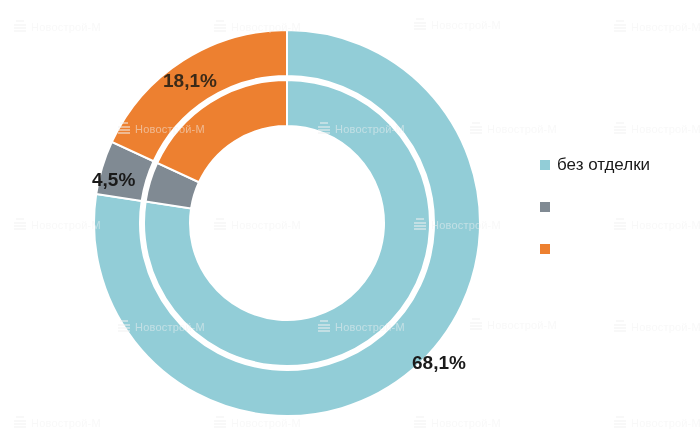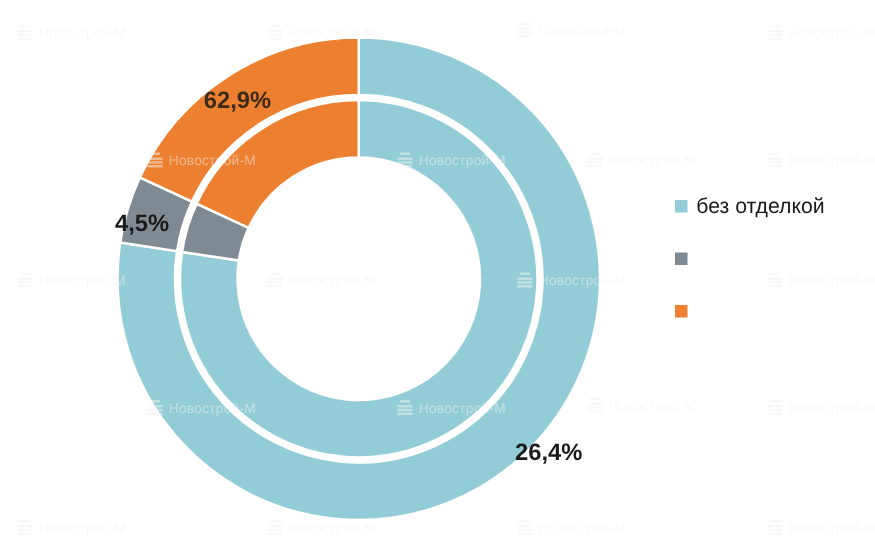--- a/index.html
+++ b/index.html
@@ -114,28 +114,28 @@
 
   <svg class="chart-svg" id="donut-svg" viewBox="0 0 700 446" xmlns="http://www.w3.org/2000/svg">
       <path d="M 287 30 A 193 193 0 1 1 96.1902132655826 194.00646129969402 L 141.66819352352664 200.9168383992488 A 147 147 0 1 0 287 76 Z" fill="#92cdd7" stroke="#ffffff" stroke-width="2"></path>
       <path d="M 96.1902132655826 194.00646129969402 A 193 193 0 0 1 111.8555060635644 141.92345441652145 L 153.59978959245578 161.24739792346455 A 147 147 0 0 0 141.66819352352664 200.9168383992488 Z" fill="#808a93" stroke="#ffffff" stroke-width="2"></path>
       <path d="M 111.8555060635644 141.92345441652145 A 193 193 0 0 1 286.99999999999994 30 L 287 76 A 147 147 0 0 0 153.59978959245578 161.24739792346455 Z" fill="#ed8030" stroke="#ffffff" stroke-width="2"></path>
       <path d="M 287 80 A 143 143 0 1 1 145.6228005024783 201.51774075573184 L 191.10078076042234 208.42811785528662 A 97 97 0 1 0 287 126 Z" fill="#92cdd7" stroke="#ffffff" stroke-width="2"></path>
       <path d="M 145.6228005024783 201.51774075573184 A 143 143 0 0 1 157.22972729062025 162.92774083711177 L 198.97401081951165 182.25168434405484 A 97 97 0 0 0 191.10078076042234 208.42811785528662 Z" fill="#808a93" stroke="#ffffff" stroke-width="2"></path>
       <path d="M 157.22972729062025 162.92774083711177 A 143 143 0 0 1 287 80 L 287 126 A 97 97 0 0 0 198.97401081951165 182.25168434405484 Z" fill="#ed8030" stroke="#ffffff" stroke-width="2"></path>
     </svg>
 
-  <div class="data-label dark" id="label-0" style="left: 412px; top: 352px;">26,4%</div>
+  <div class="data-label dark" id="label-0" style="left: 412px; top: 352px;">68,1%</div>
   <div class="data-label dark" id="label-1" style="left: 92px; top: 169px;">4,5%</div>
-  <div class="data-label" id="label-2" style="left: 163px; top: 70px;">62,9%</div>
+  <div class="data-label" id="label-2" style="left: 163px; top: 70px;">18,1%</div>
 
   <div id="legend">
     <div class="legend-item">
       <span class="legend-swatch" id="sw-0" style="background: rgb(146, 205, 215);"></span>
-      <span class="legend-label">без отделкой</span>
+      <span class="legend-label">без отделки</span>
     </div>
     <div class="legend-item">
       <span class="legend-swatch" id="sw-1" style="background: rgb(128, 138, 147);"></span>
     </div>
     <div class="legend-item">
       <span class="legend-swatch" id="sw-2" style="background: rgb(237, 128, 48);"></span>
     </div>
   </div>
 
   <div class="watermark-layer" id="watermark-layer">

